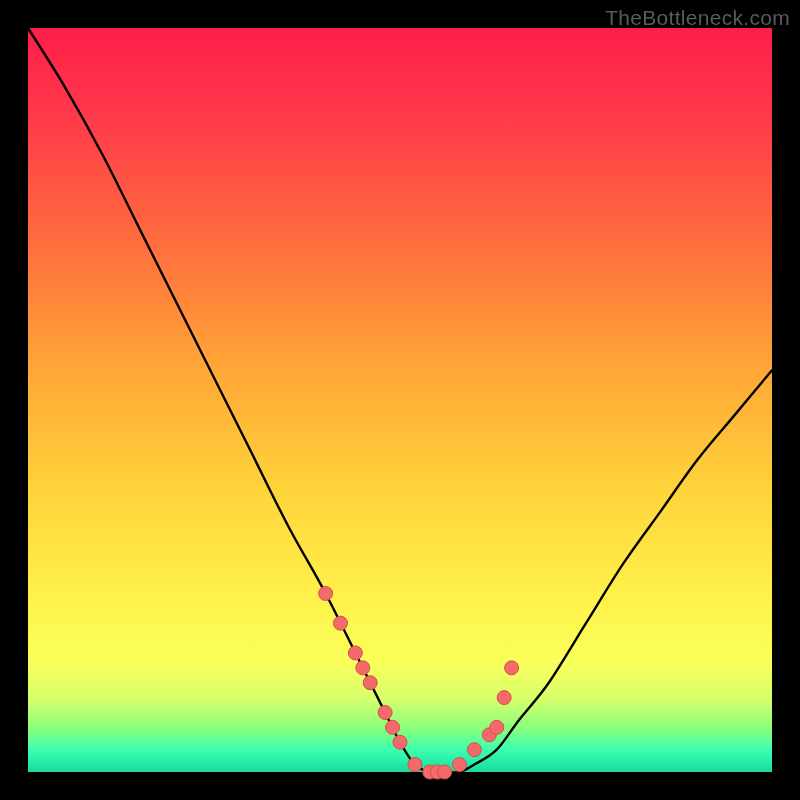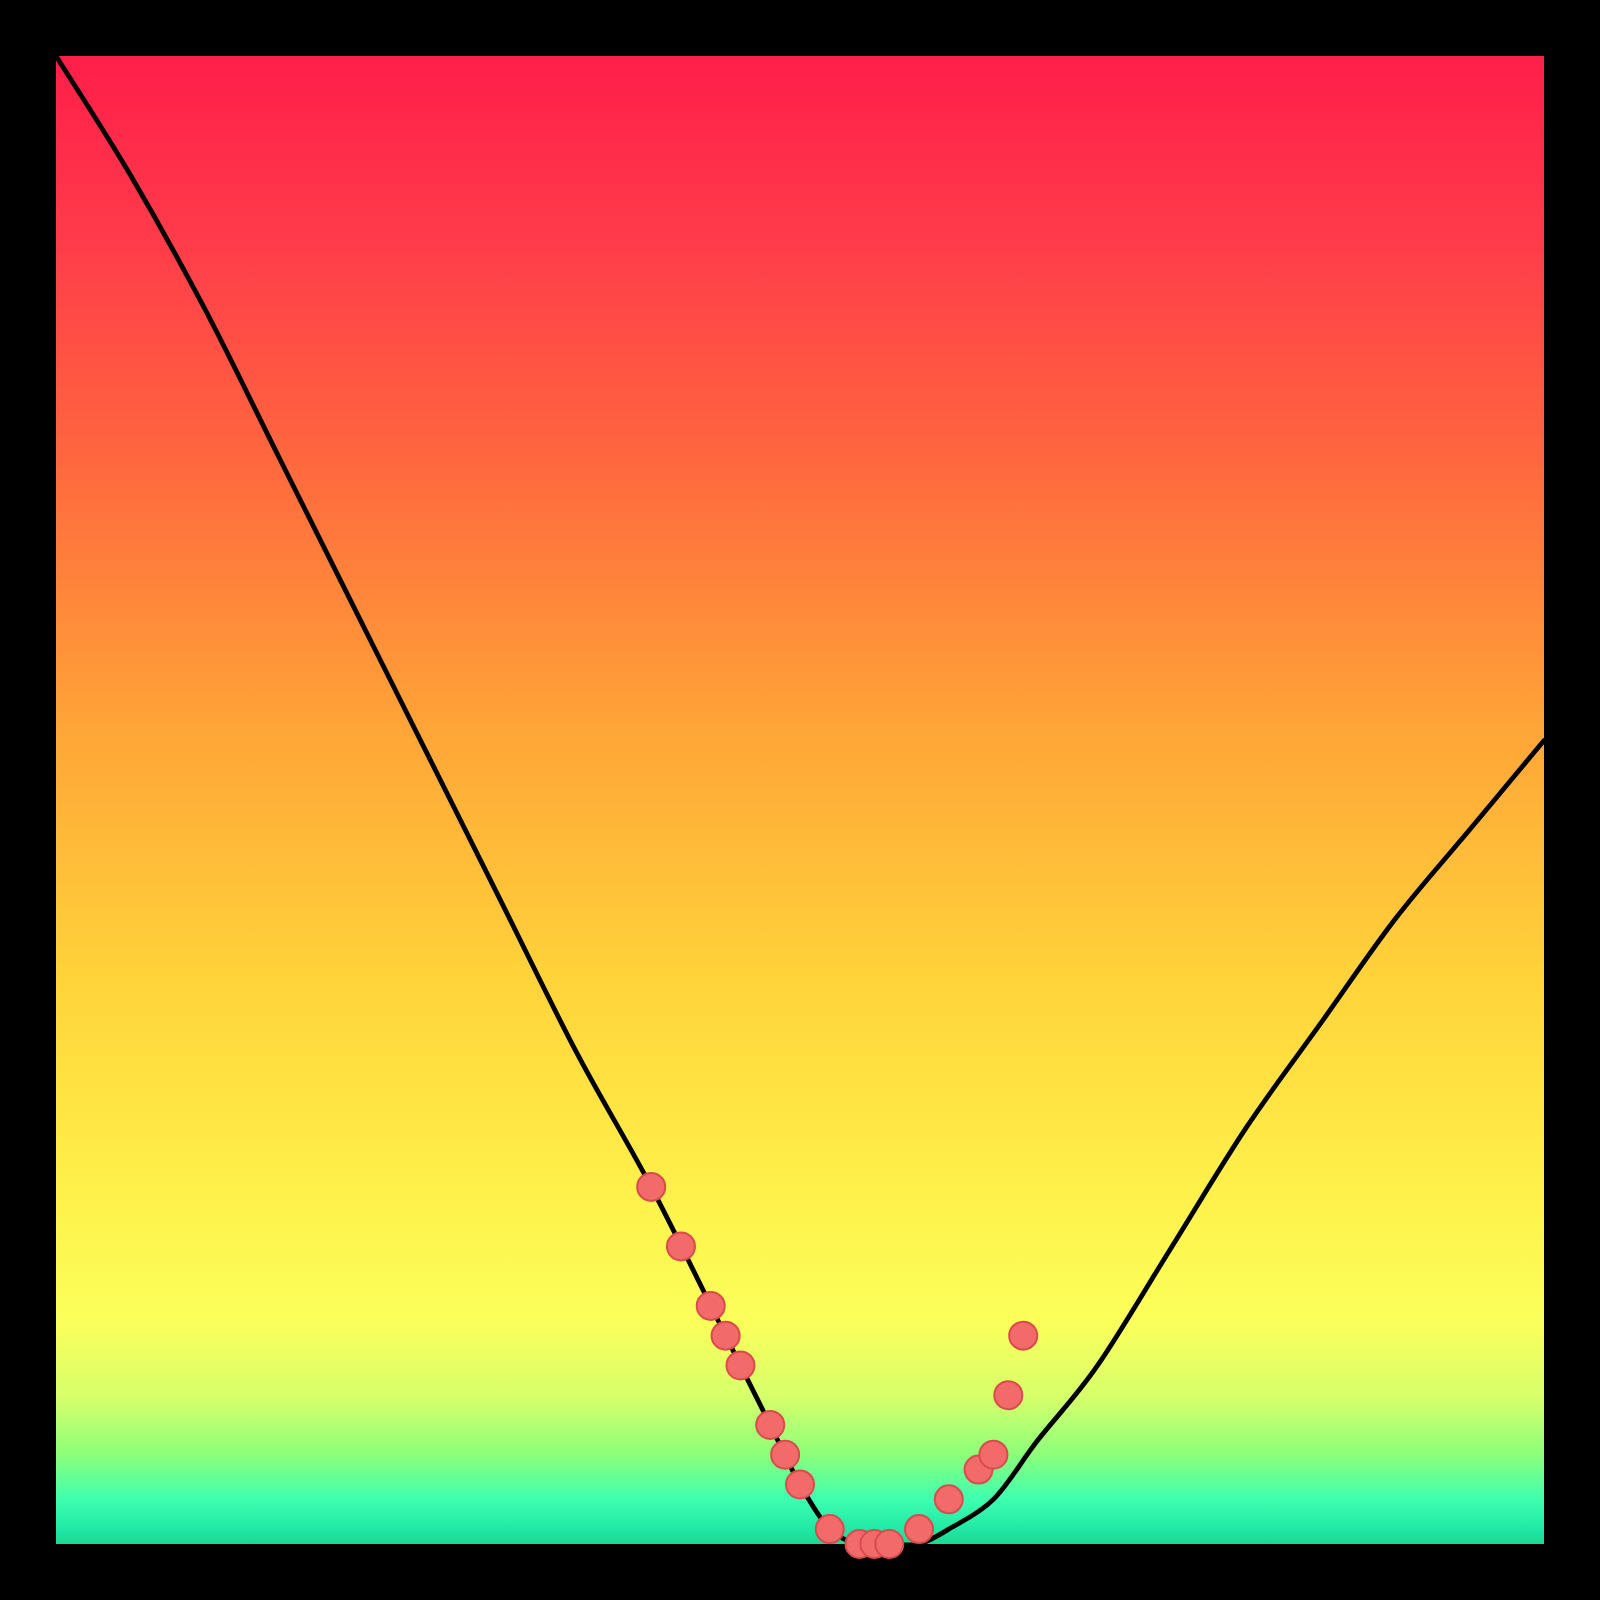--- a/index.html
+++ b/index.html
@@ -80,13 +80,14 @@
           <circle cx="416.64" cy="744.00" r="7" fill="#f26a6a" stroke="#d84c4c" stroke-width="1"></circle>
           <circle cx="431.52" cy="736.56" r="7" fill="#f26a6a" stroke="#d84c4c" stroke-width="1"></circle>
           <circle cx="446.40" cy="721.68" r="7" fill="#f26a6a" stroke="#d84c4c" stroke-width="1"></circle>
           <circle cx="461.28" cy="706.80" r="7" fill="#f26a6a" stroke="#d84c4c" stroke-width="1"></circle>
           <circle cx="468.72" cy="699.36" r="7" fill="#f26a6a" stroke="#d84c4c" stroke-width="1"></circle>
           <circle cx="476.16" cy="669.60" r="7" fill="#f26a6a" stroke="#d84c4c" stroke-width="1"></circle>
           <circle cx="483.60" cy="639.84" r="7" fill="#f26a6a" stroke="#d84c4c" stroke-width="1"></circle>
         </g>
     </svg>
   </div>
+  <div class="watermark">TheBottleneck.com</div>
 </div>
 
 </body></html>

